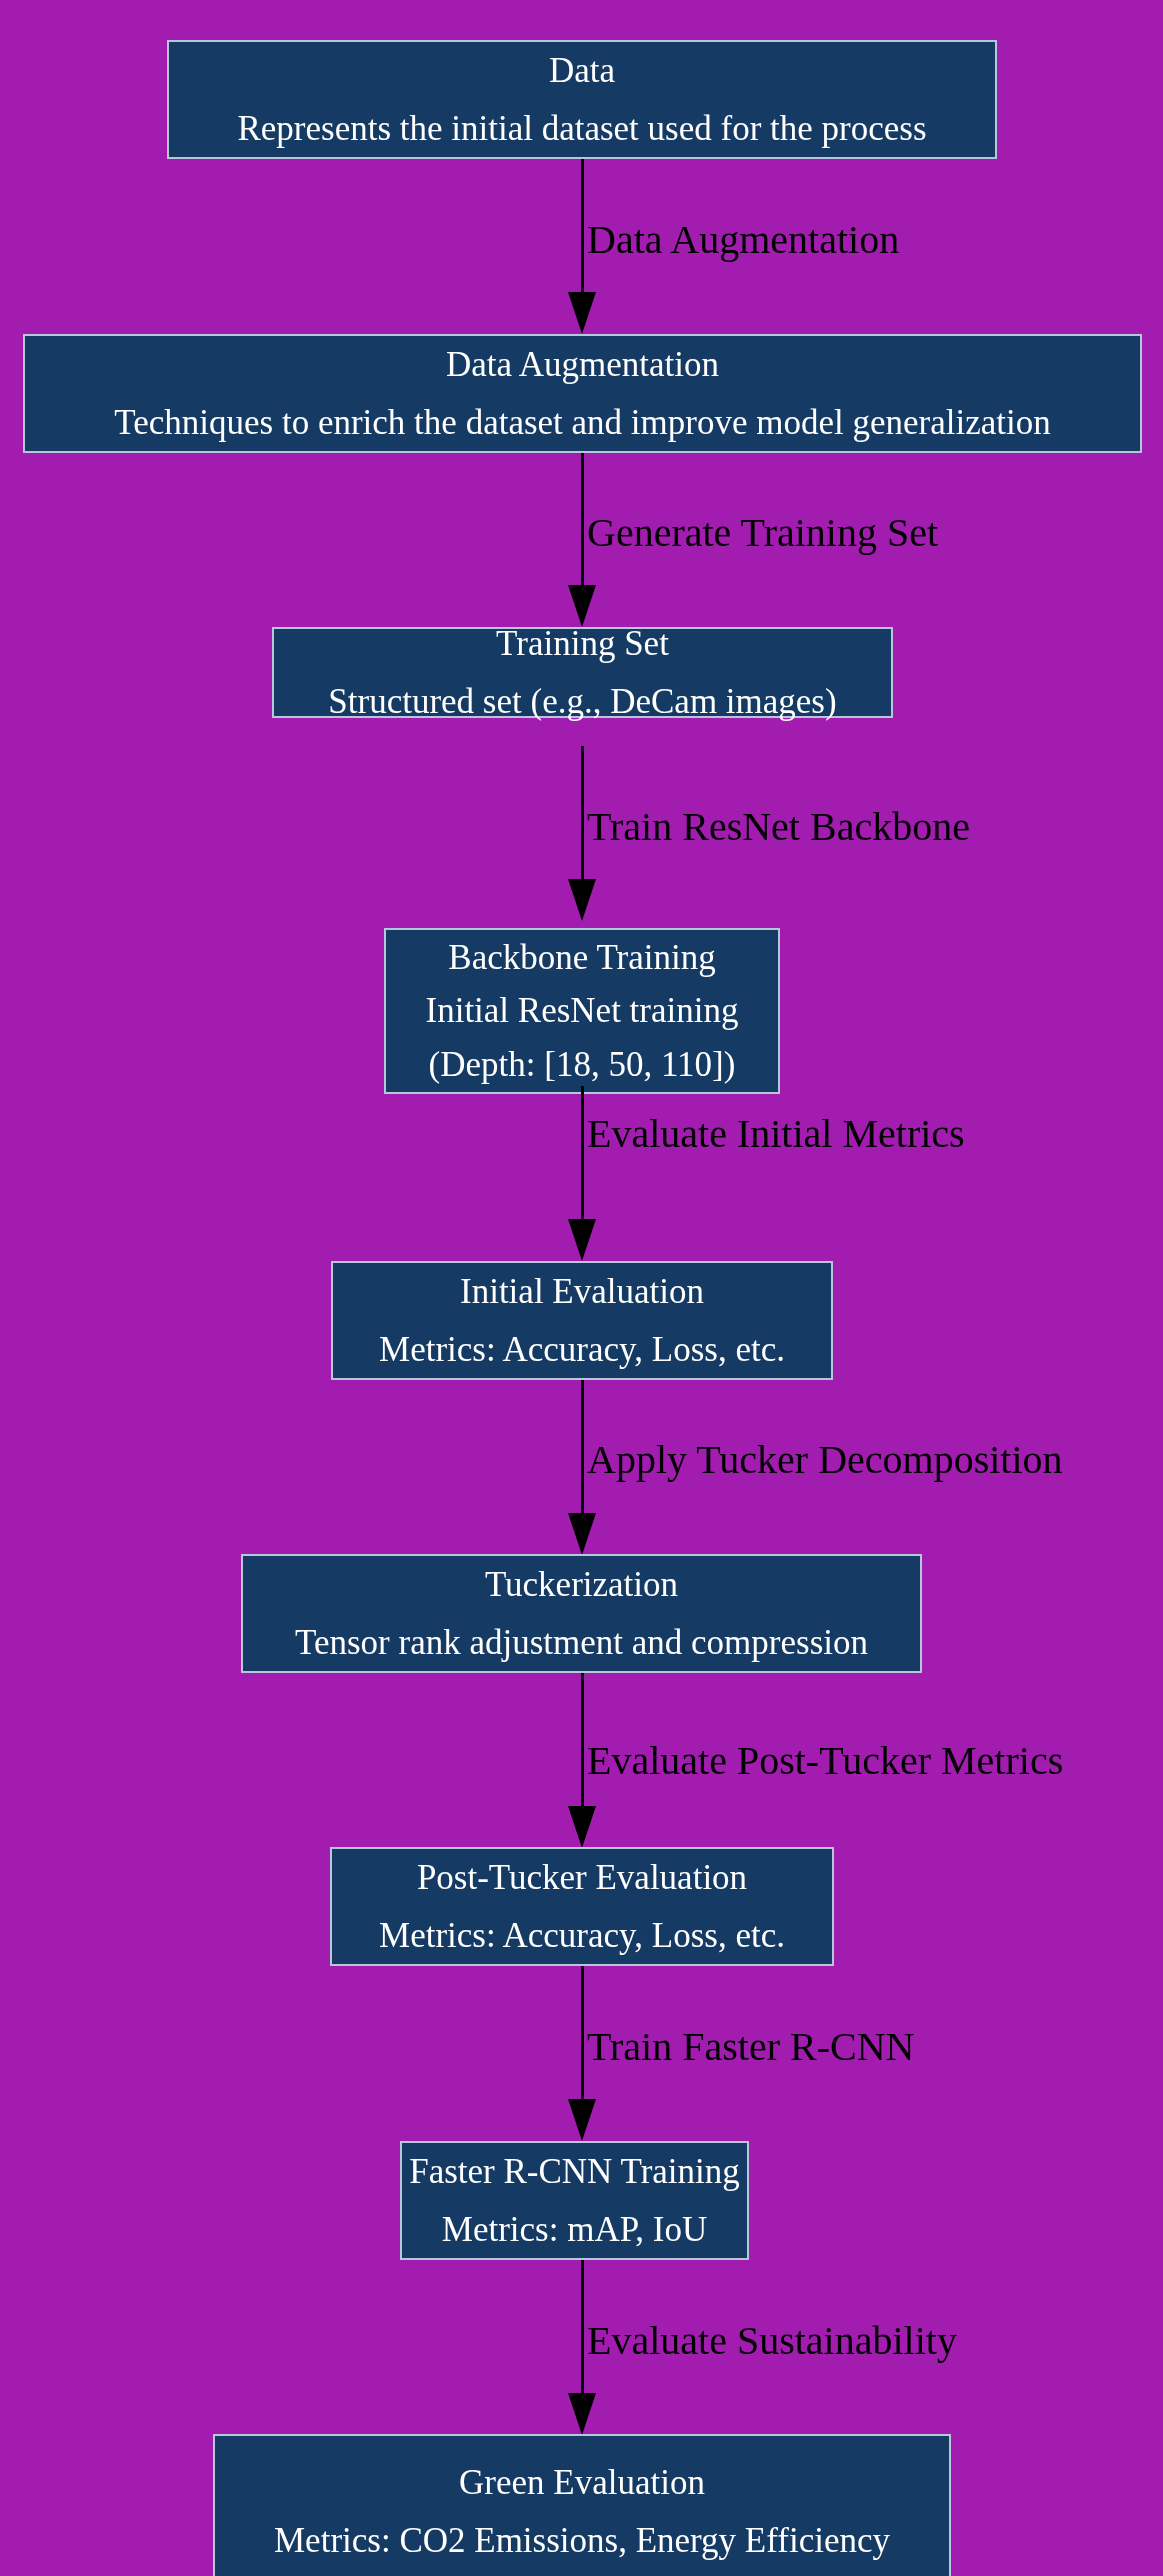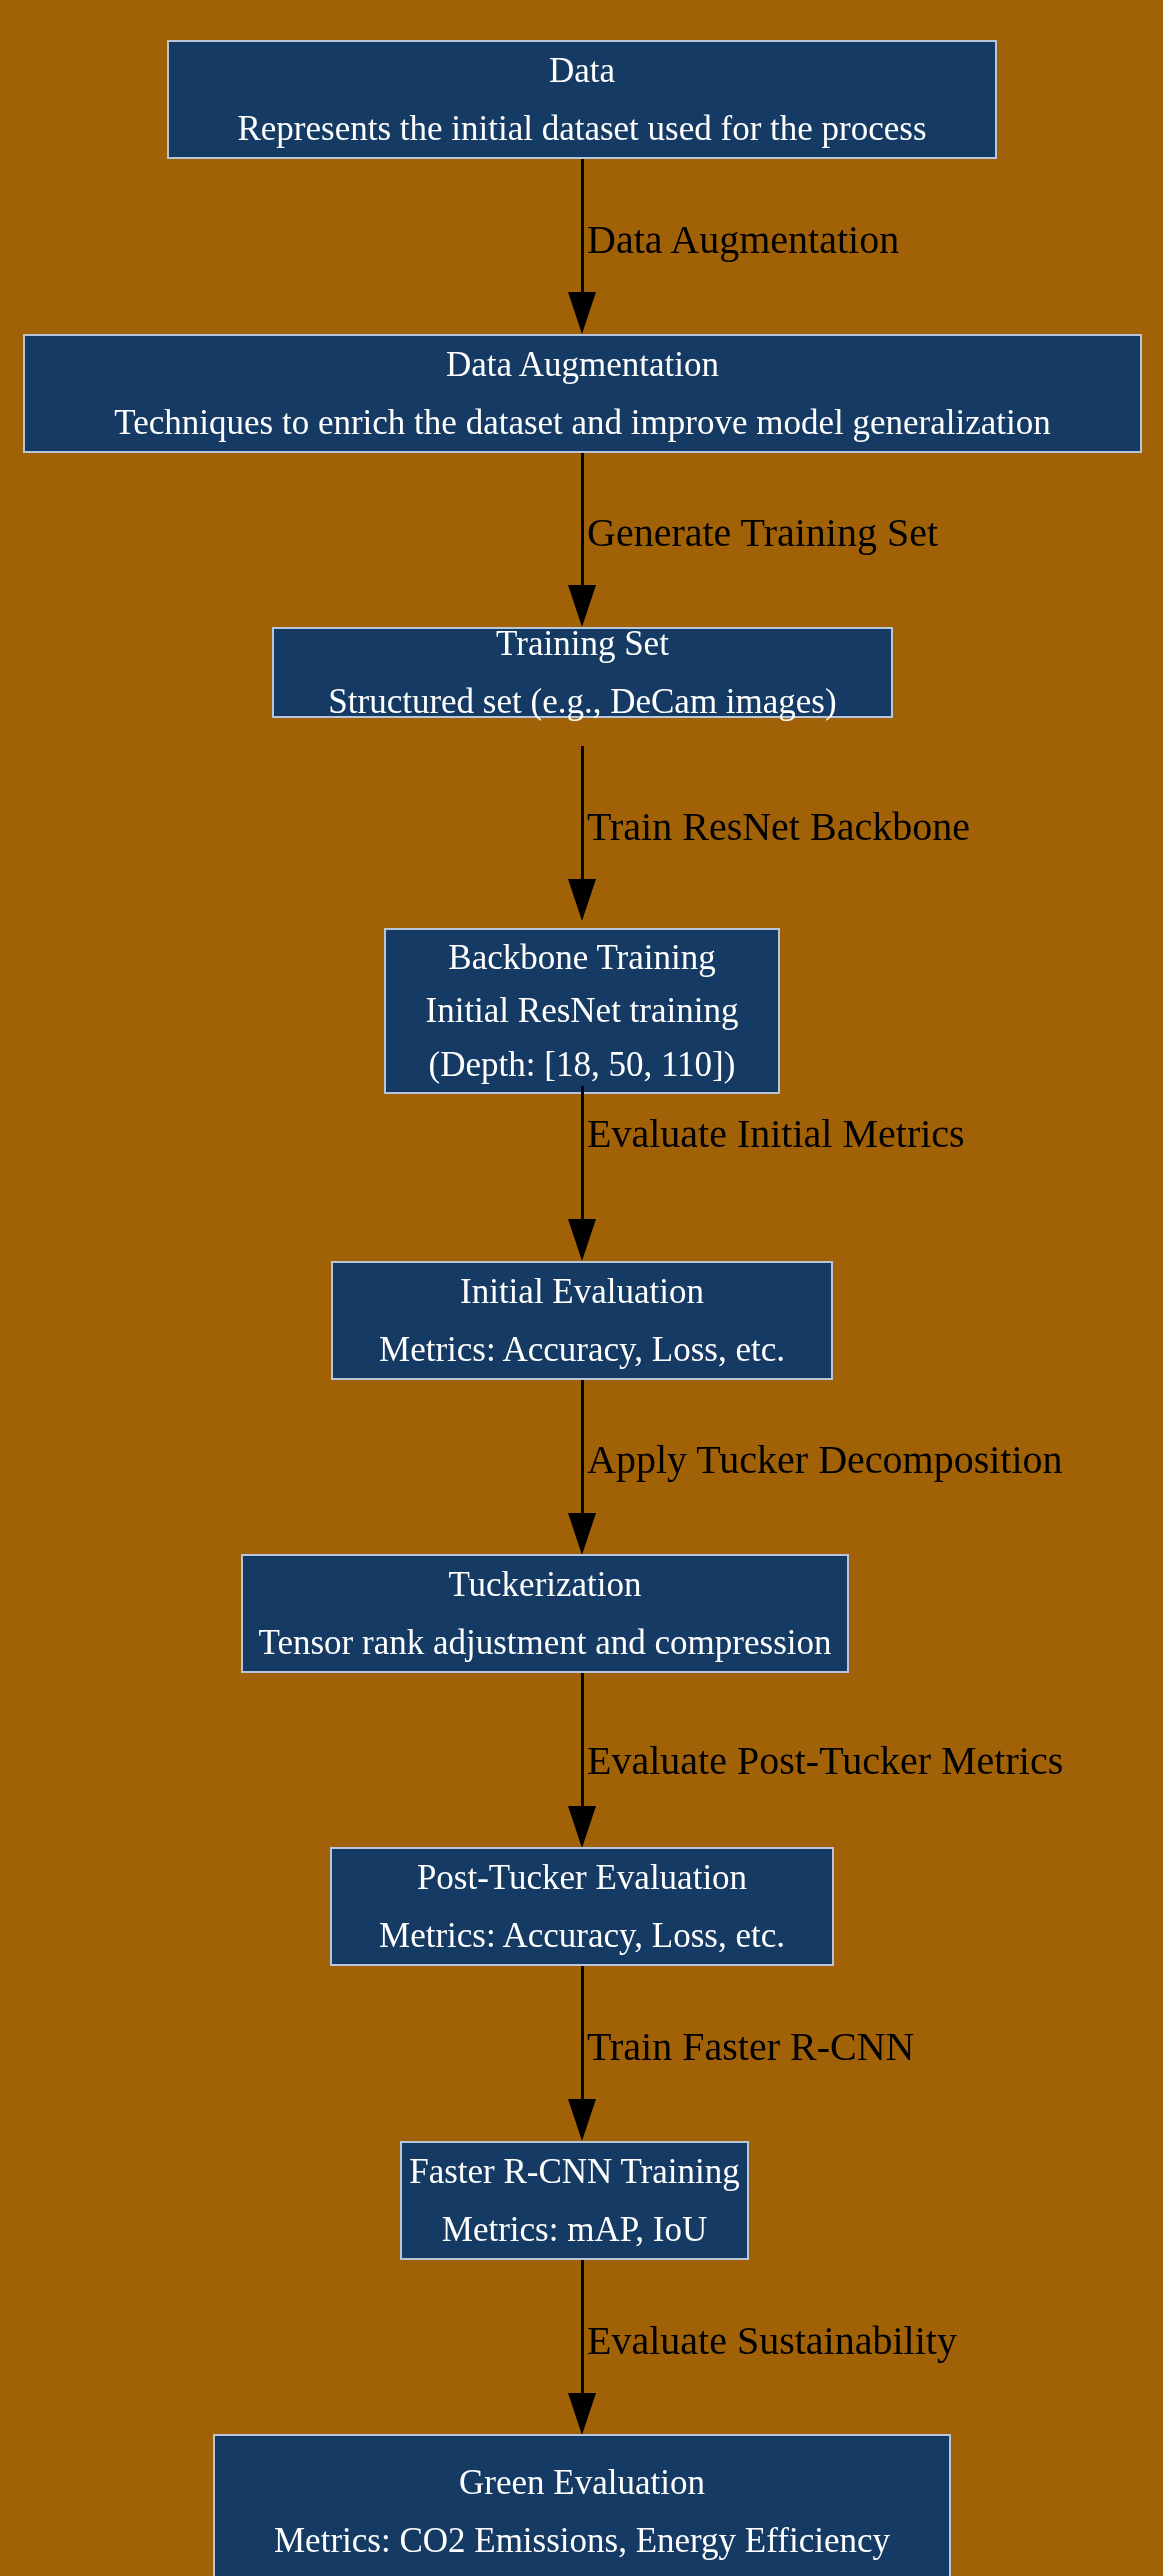--- a/index.html
+++ b/index.html
@@ -4,21 +4,21 @@
 <style>
   html, body {
     margin: 0;
     padding: 0;
     background: #ffffff;
   }
   .canvas {
     position: relative;
     width: 1164px;
     height: 2576px;
-    background: #a16207;
+    background: #a21caf;
     font-family: "Liberation Serif", "DejaVu Serif", serif;
     overflow: hidden;
   }
   .node {
     position: absolute;
     box-sizing: border-box;
     background: #153a63;
     border: 2.1px solid #b7c6d8;
     color: #ffffff;
     display: flex;
@@ -106,21 +106,21 @@
 
   <div class="node" style="top:1261px; left:331px; width:502px; height:119px;">
     <div class="node-title">Initial Evaluation</div>
     <div class="node-line">Metrics: Accuracy, Loss, etc.</div>
   </div>
 
   <div class="edge-line" style="top:1380px; height:134px;"></div>
   <div class="arrow-head" style="top:1513px;"></div>
   <div class="edge-label" style="top:1438px;">Apply Tucker Decomposition</div>
 
-  <div class="node" style="top:1554px; left:241px; width:608px; height:119px;">
+  <div class="node" style="top:1554px; left:241px; width:681px; height:119px;">
     <div class="node-title">Tuckerization</div>
     <div class="node-line">Tensor rank adjustment and compression</div>
   </div>
 
   <div class="edge-line" style="top:1673px; height:134px;"></div>
   <div class="arrow-head" style="top:1806px;"></div>
   <div class="edge-label" style="top:1732px;margin-top:7px;">Evaluate Post-Tucker Metrics</div>
 
   <div class="node" style="top:1847px; left:330px; width:504px; height:119px;">
     <div class="node-title">Post-Tucker Evaluation</div>

